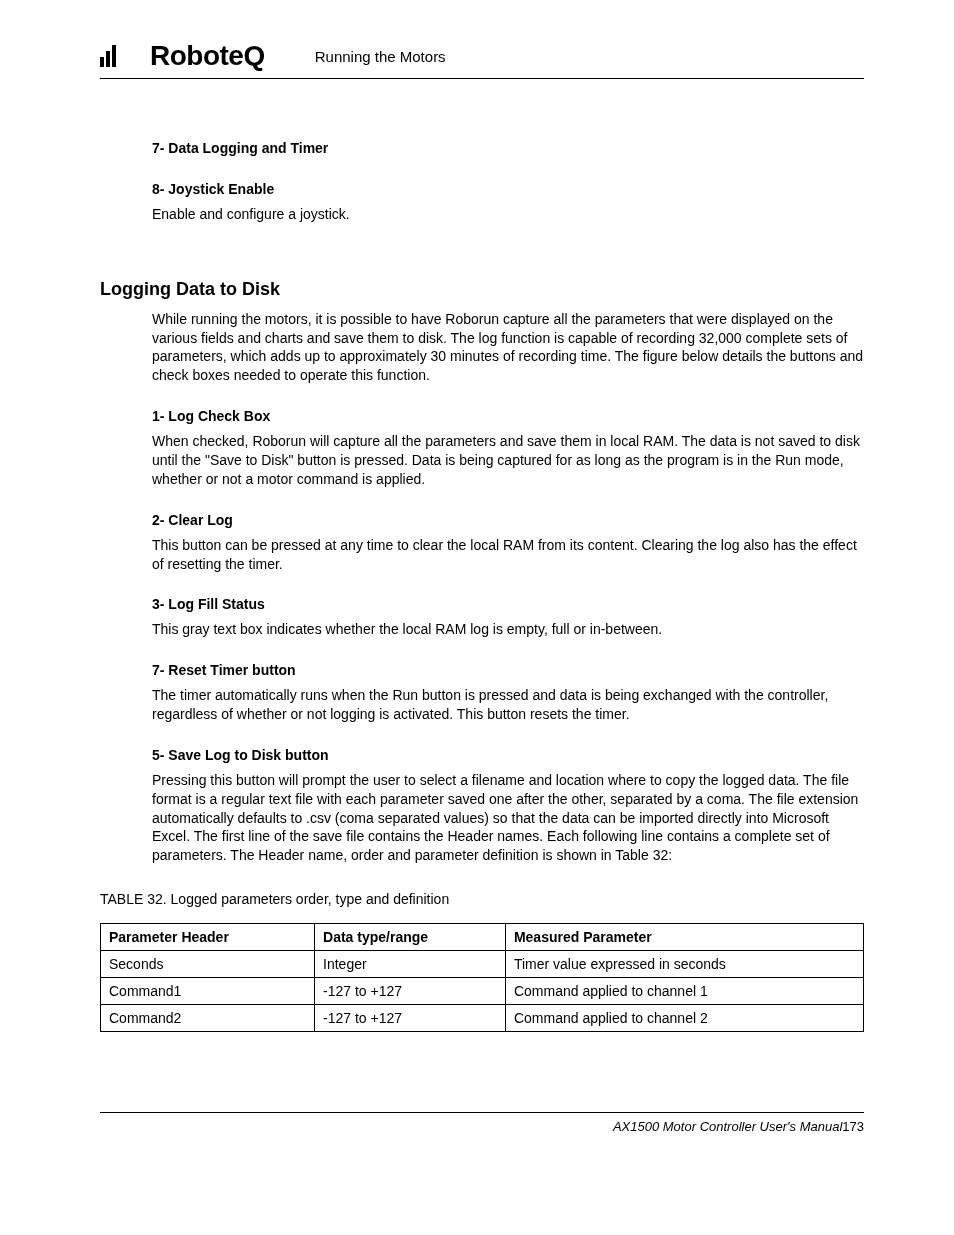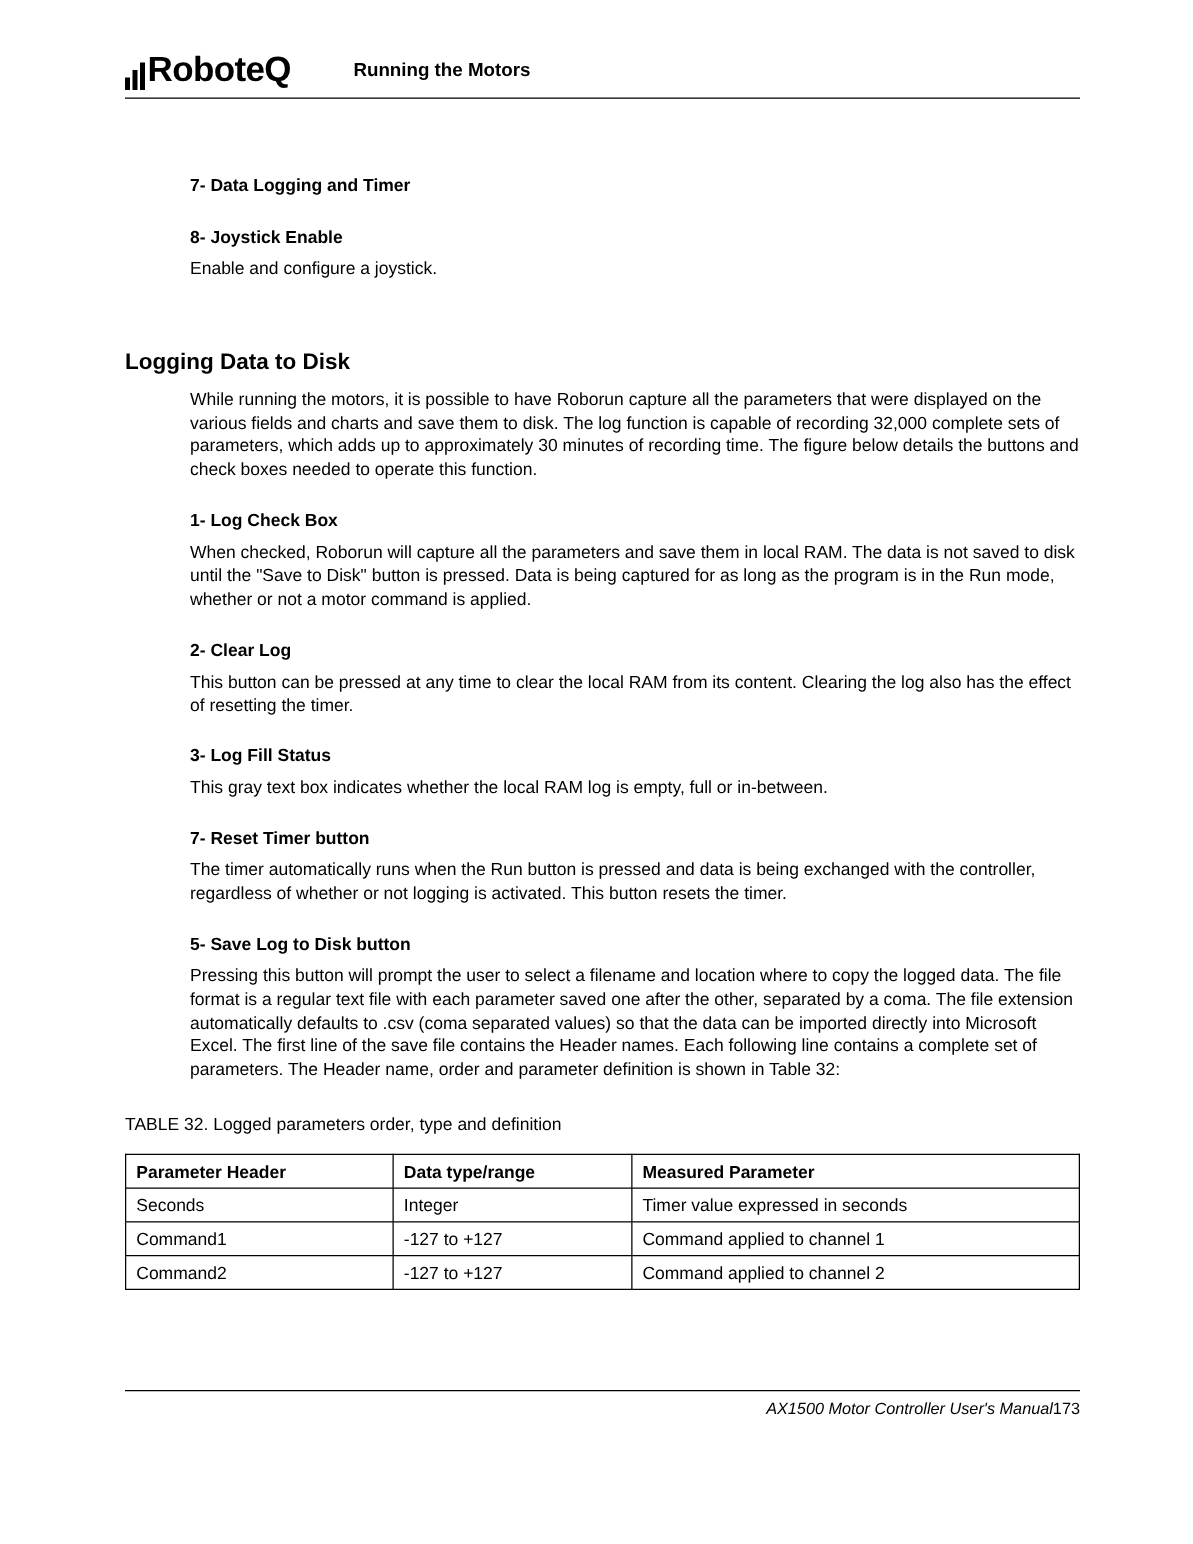--- a/index.html
+++ b/index.html
@@ -18,41 +18,42 @@
   }
   .header-bar {
     display: flex;
     align-items: center;
     border-bottom: 1px solid #000;
     padding-bottom: 6px;
     margin-bottom: 60px;
   }
   .logo {
     display: flex;
-    align-items: flex-end;
+    align-items: center;
     font-weight: 900;
     font-size: 28px;
     letter-spacing: -0.5px;
+    gap: 32px;
   }
   .logo-bars {
     display: inline-flex;
     align-items: flex-end;
     gap: 2px;
     margin-right: 2px;
   }
   .logo-bars span {
     display: inline-block;
     width: 4px;
     background: #000;
   }
   .logo-bars span:nth-child(1){height:10px;}
   .logo-bars span:nth-child(2){height:16px;}
   .logo-bars span:nth-child(3){height:22px;}
   .header-title {
-    font-weight: 700;
+    font-weight: 400;
     font-size: 15px;
     margin-left: 50px;
   }
   .content {
     margin-left: 52px;
     line-height: 1.35;
   }
   .sub-h {
     font-weight: 700;
     margin-top: 22px;

